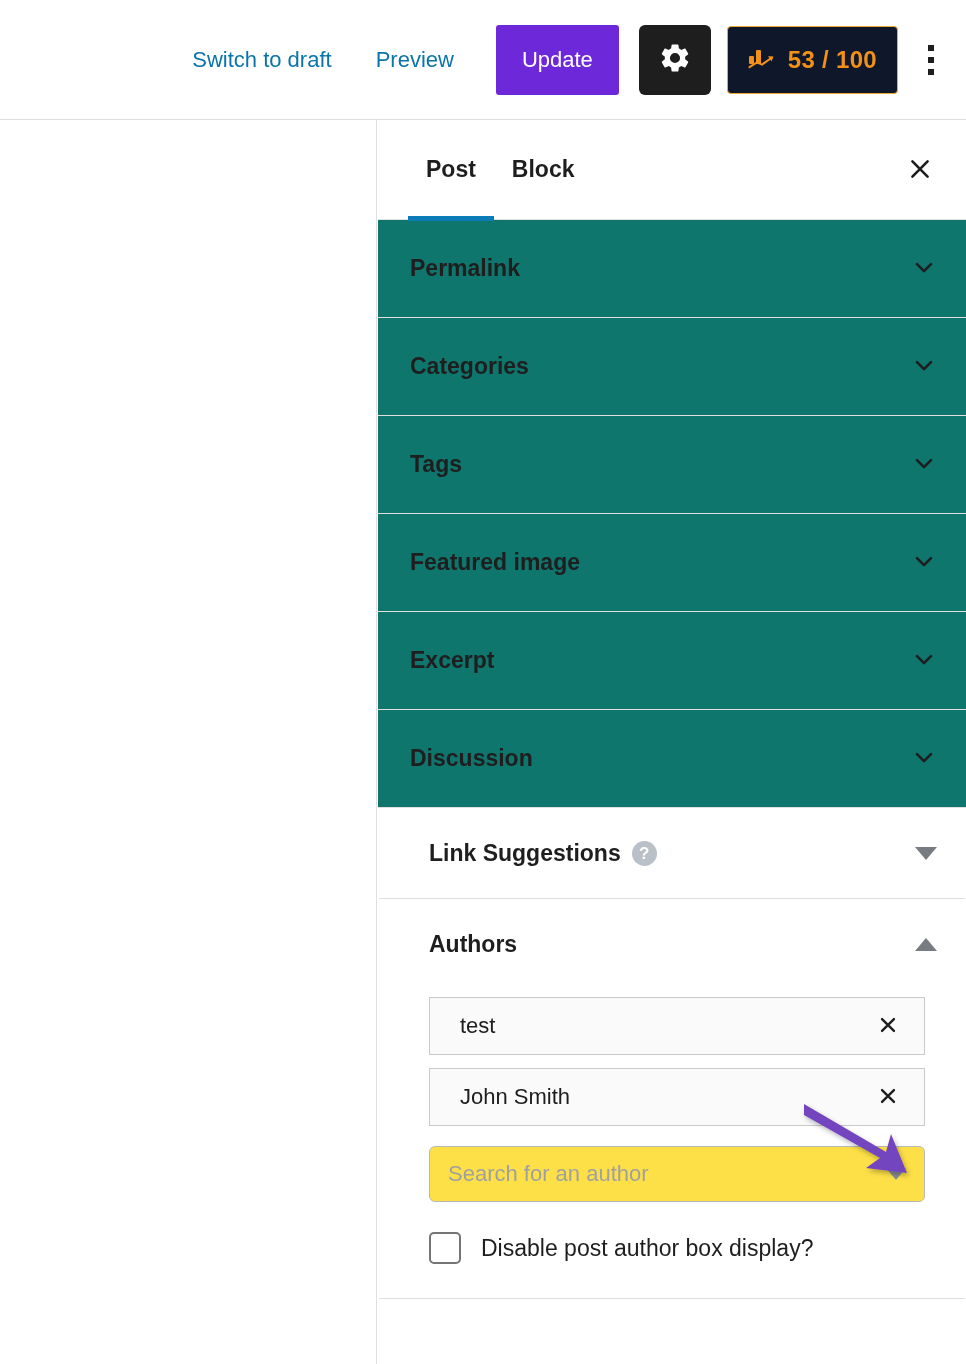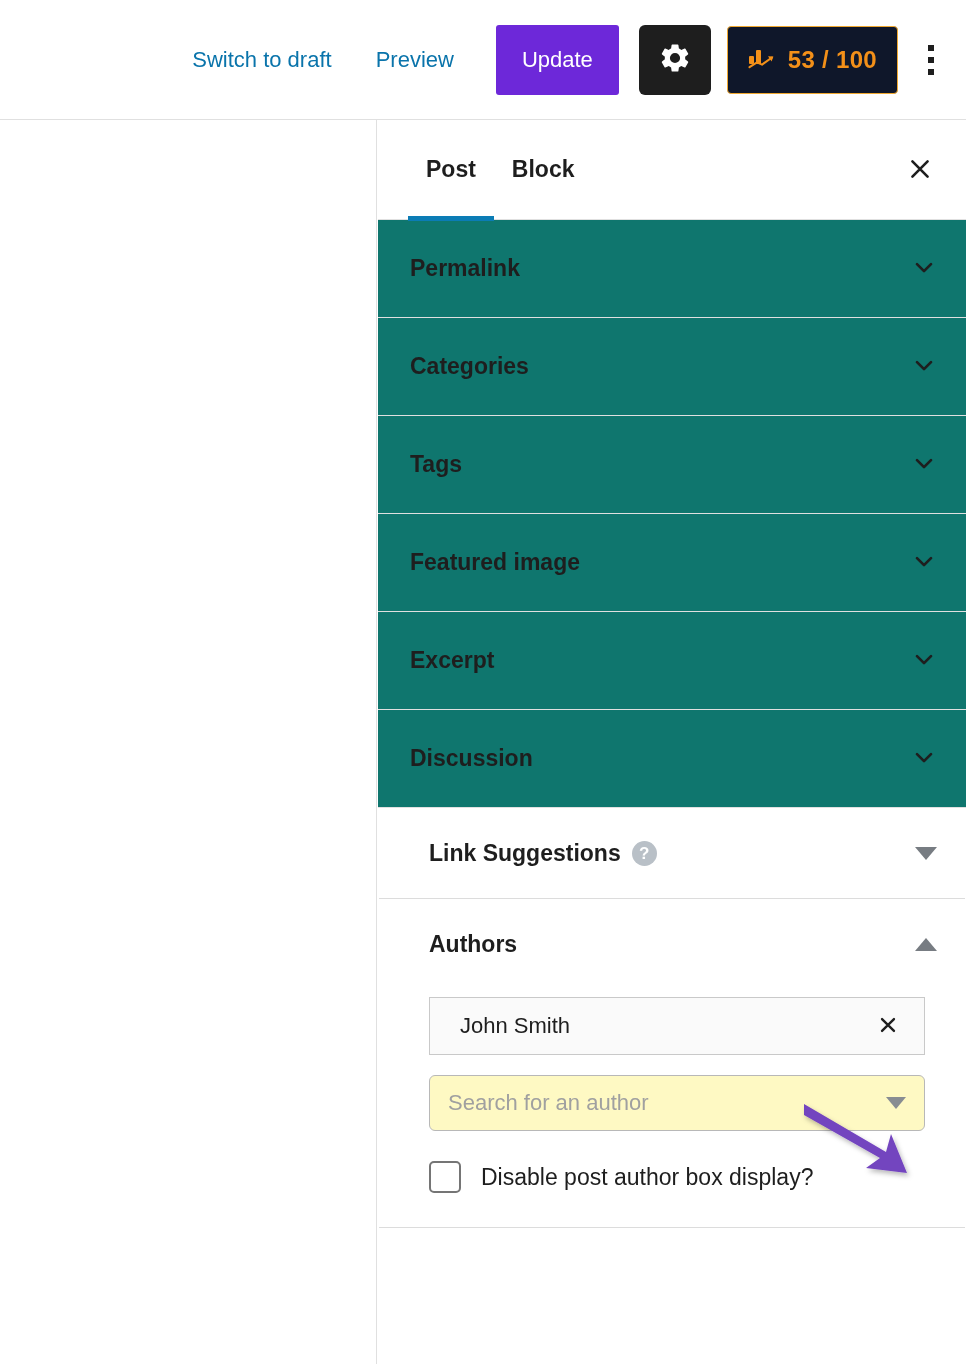--- a/index.html
+++ b/index.html
@@ -264,21 +264,21 @@
     align-items: center;
     justify-content: center;
   }
 
   
   .author-search {
     position: relative;
     height: 56px;
     border: 1px solid #b8b8b8;
     border-radius: 6px;
-    background: #fef9c3;
+    background: #fde047;
     display: flex;
     align-items: center;
     padding: 17px 18px;
     margin-top: 20px;
     cursor: pointer;
   }
   .author-search input {
     flex: 1;
     border: none;
     outline: none;
@@ -449,20 +449,30 @@
       </div>
 
       <div class="metabox">
         <div class="metabox-head">
           <span class="metabox-title">Authors</span>
           <span class="tri up"></span>
         </div>
 
         <div class="metabox-body">
 
+          <div class="author-chip">
+            <span class="name">test</span>
+            <button class="chip-x">
+              <span>
+                <svg width="22" height="22" viewBox="0 0 24 24" fill="none" stroke="#1e1e1e" stroke-width="2.6" stroke-linecap="round">
+                  <path d="M5.5 5.5 L18.5 18.5 M18.5 5.5 L5.5 18.5"></path>
+                </svg>
+              </span>
+            </button>
+          </div>
 
           <div class="author-chip">
             <span class="name">John Smith</span>
             <button class="chip-x">
               <span>
                 <svg width="22" height="22" viewBox="0 0 24 24" fill="none" stroke="#1e1e1e" stroke-width="2.6" stroke-linecap="round">
                   <path d="M5.5 5.5 L18.5 18.5 M18.5 5.5 L5.5 18.5"></path>
                 </svg>
               </span>
             </button>

